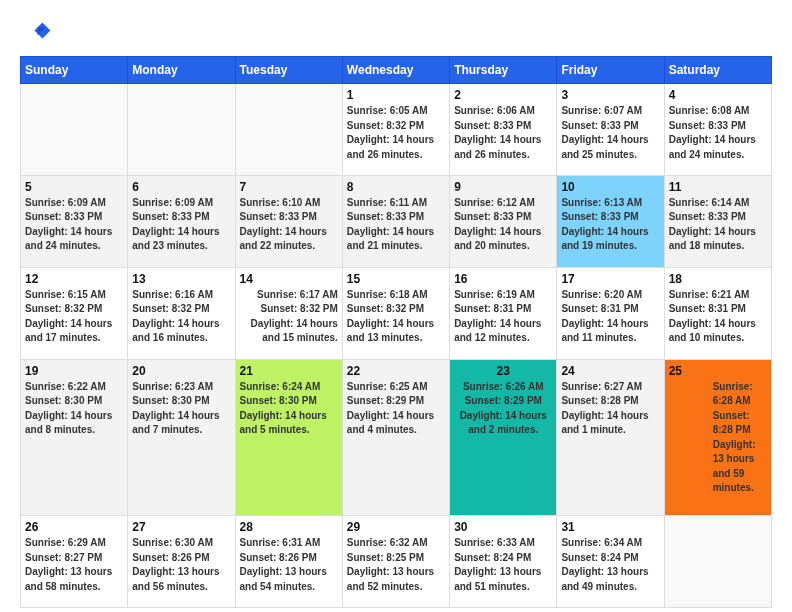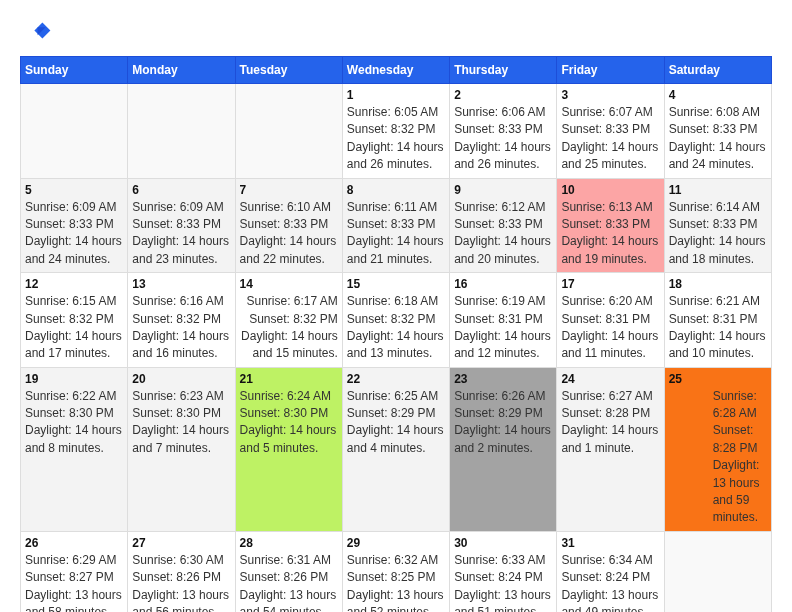--- a/index.html
+++ b/index.html
@@ -85,21 +85,22 @@
     }
     .day-number {
       font-size: 12px;
       font-weight: bold;
       color: #111;
       margin-bottom: 2px;
     }
     .day-info {
       line-height: 1.45;
       color: #333;
-      font-size: 12px;
+      font-size: 10px;
+      font-weight: bold;
     }
     tr:nth-child(odd) td:not(.empty) {
     }
   </style>
 </head>
 <body>
 
 <div class="page">
   <div class="header">
     <div class="logo">
@@ -193,21 +194,21 @@
 Daylight: 14 hours
 and 21 minutes.</div>
           </td>
           <td style="background: rgb(243, 243, 243);">
             <div class="day-number">9</div>
             <div class="day-info" style="white-space: pre-line;">Sunrise: 6:12 AM
 Sunset: 8:33 PM
 Daylight: 14 hours
 and 20 minutes.</div>
           </td>
-          <td style="background: #fca5a5;">
+          <td style="background: #7dd3fc;">
             <div class="day-number">10</div>
             <div class="day-info" style="white-space: pre-line;">Sunrise: 6:13 AM
 Sunset: 8:33 PM
 Daylight: 14 hours
 and 19 minutes.</div>
           </td>
           <td style="background: rgb(243, 243, 243);">
             <div class="day-number">11</div>
             <div class="day-info" style="white-space: pre-line;">Sunrise: 6:14 AM
 Sunset: 8:33 PM
@@ -288,21 +289,21 @@
 Daylight: 14 hours
 and 5 minutes.</div>
           </td>
           <td style="background: rgb(243, 243, 243);">
             <div class="day-number">22</div>
             <div class="day-info" style="white-space: pre-line;">Sunrise: 6:25 AM
 Sunset: 8:29 PM
 Daylight: 14 hours
 and 4 minutes.</div>
           </td>
-          <td style="background: #a3a3a3;">
+          <td style="background: #14b8a6; text-align: center;">
             <div class="day-number">23</div>
             <div class="day-info" style="white-space: pre-line;">Sunrise: 6:26 AM
 Sunset: 8:29 PM
 Daylight: 14 hours
 and 2 minutes.</div>
           </td>
           <td style="background: rgb(243, 243, 243);">
             <div class="day-number">24</div>
             <div class="day-info" style="white-space: pre-line;">Sunrise: 6:27 AM
 Sunset: 8:28 PM

